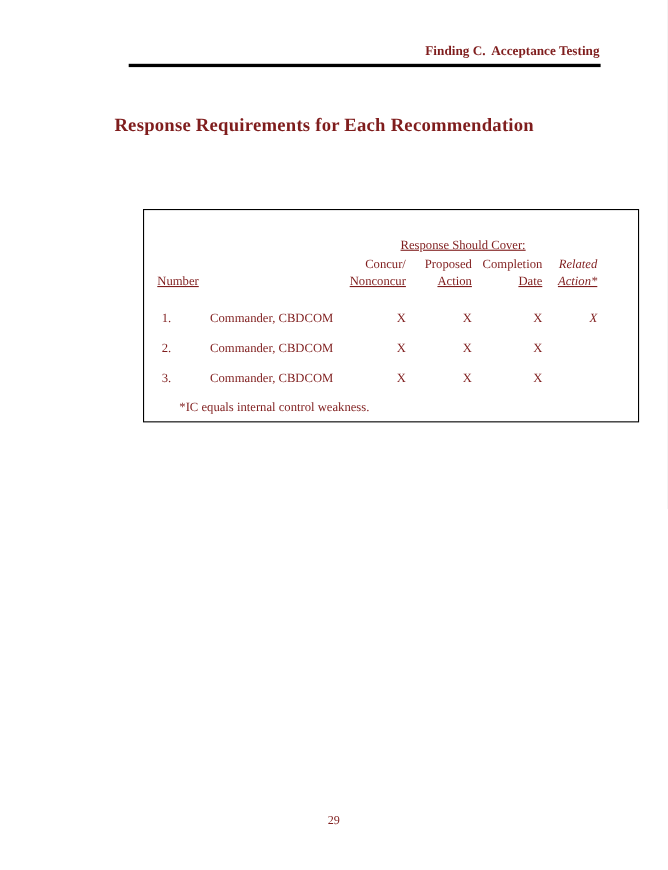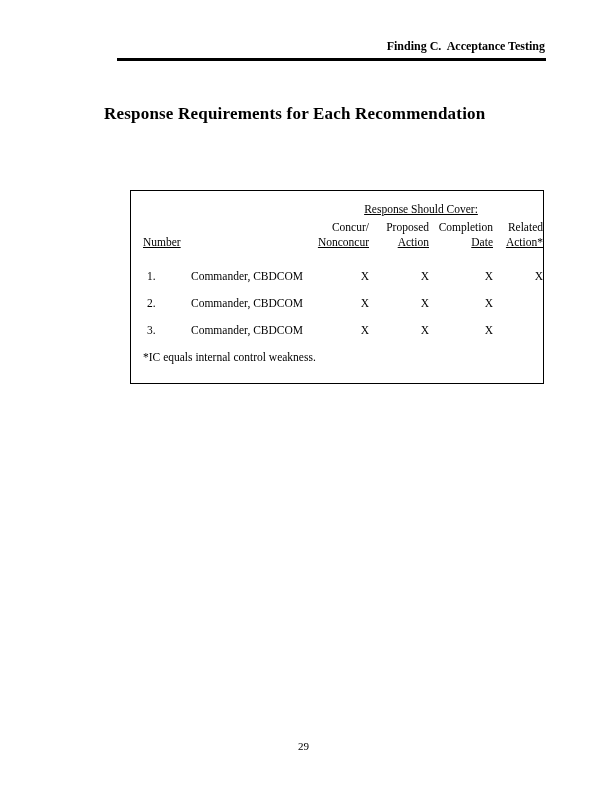--- a/index.html
+++ b/index.html
@@ -4,21 +4,21 @@
 <style>
   * { margin: 0; padding: 0; box-sizing: border-box; }
   html, body { background: #e8e8e8; }
   .page {
     position: relative;
     width: 607px;
     height: 791px;
     margin: 0 auto;
     background: #ffffff;
     font-family: "Liberation Serif", "DejaVu Serif", serif;
-    color: #000000;
+    color: #7f1d1d;
     overflow: hidden;
   }
   .doc-header {
     position: absolute;
     top: 39px;
     right: 62px;
     font-size: 12px;
     font-weight: bold;
     white-space: pre;
   }
@@ -43,24 +43,24 @@
     top: 146px;
     left: 140px;
     width: 410px;
     font-size: 12.5px;
     line-height: 15px;
   }
   .chart-box {
     position: absolute;
     top: 190px;
     left: 130px;
-    width: 414px;
+    width: 451px;
     height: 194px;
     border: 1.5px solid #000000;
-    padding: 12px 0 0 12px;
+    padding: 26px 0 0 12px;
   }
   .chart-grid {
     display: grid;
     grid-template-columns: 48px 108px 70px 60px 64px 50px;
     grid-template-rows: 18px 15px 18px 16px 27px 27px 27px auto;
     font-size: 11.5px;
   }
   .cell { white-space: nowrap; }
   .ctr { text-align: right; }
   .und { text-decoration: underline; }
@@ -68,27 +68,27 @@
     grid-column: 3 / 7;
     grid-row: 1;
     text-align: center;
     text-decoration: underline;
   }
   .gr2 { grid-row: 2; }
   .gr3 { grid-row: 3; }
   .gr5 { grid-row: 5; }
   .gr6 { grid-row: 6; }
   .gr7 { grid-row: 7; }
-  .gr8 { grid-row: 8; }
+  .gr8 { grid-row: 8; margin-left: 20px; }
   .gc1 { grid-column: 1; }
   .gc2 { grid-column: 2; }
   .gc3 { grid-column: 3; }
   .gc4 { grid-column: 4; }
   .gc5 { grid-column: 5; }
-  .gc6 { grid-column: 6; }
+  .gc6 { grid-column: 6; font-style: italic; }
   .num-cell { padding-left: 4px; }
   .footnote {
     grid-column: 1 / 7;
     font-size: 11.5px;
   }
   .page-number {
     position: absolute;
     top: 740px;
     left: 0;
     right: 0;

